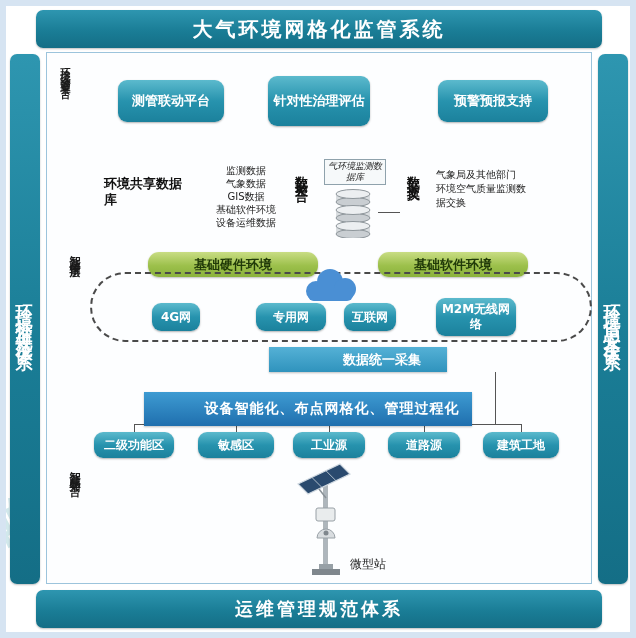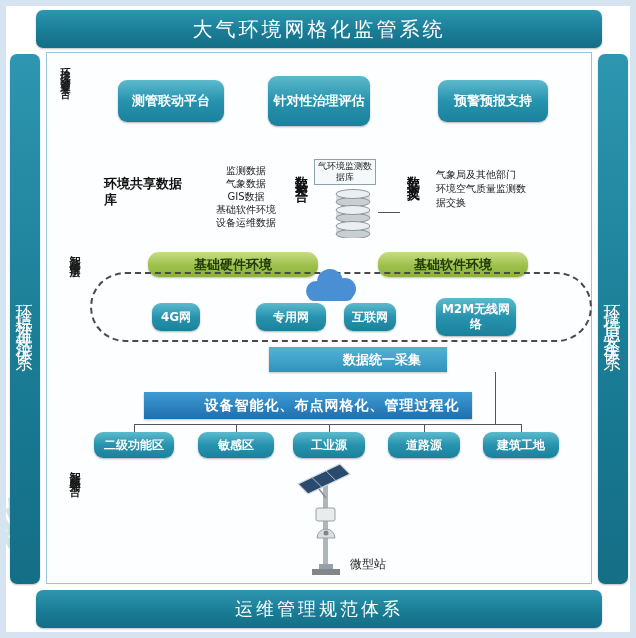--- a/index.html
+++ b/index.html
@@ -2,21 +2,21 @@
 <html><head>
 <meta charset="utf-8">
 <style>
   * { margin:0; padding:0; box-sizing:border-box; }
   body { font-family:"DejaVu Sans","Liberation Sans",sans-serif; background:#fff; }
   .page { position:relative; width:636px; height:638px; background:#ffffff;
           border:6px solid #d6e4f2; overflow:hidden; }
 
   .banner { position:absolute; background:linear-gradient(180deg,#2e96b0 0%,#1a7d96 55%,#146e86 100%);
             color:#fff; display:flex; align-items:center; justify-content:center;
-            border-radius:7px; font-weight:normal; box-shadow:0 1px 2px rgba(0,0,0,.25); }
+            border-radius:7px; font-weight:bold; box-shadow:0 1px 2px rgba(0,0,0,.25); }
   .banner.h { letter-spacing:3px; }
   .banner.v span { writing-mode:vertical-rl; text-orientation:upright; letter-spacing:7px; font-size:17px; }
 
   .inner-panel { position:absolute; left:40px; top:46px; width:546px; height:532px;
                  border:1px solid #9cc4dc; background:#fdfeff; }
 
   .vlabel { position:absolute; writing-mode:vertical-rl; text-orientation:upright;
             font-size:11px; font-weight:bold; color:#1a1a1a; letter-spacing:3px; }
 
   .teal-box { position:absolute; display:flex; align-items:center; justify-content:center;
@@ -96,21 +96,21 @@
   <div class="db-list" style="left:198px; top:158px;">
     <div>监测数据</div>
     <div>气象数据</div>
     <div>GIS数据</div>
     <div>基础软件环境</div>
     <div>设备运维数据</div>
   </div>
 
   <div class="bold-vtext" style="left:286px; top:160px;">数据整合</div>
 
-  <div class="mon-db-label" style="left:308px; top:153px;">气环境监测数据库</div>
+  <div class="mon-db-label" style="left:318px; top:153px;font-style:italic;">气环境监测数据库</div>
 
   <svg style="position:absolute; left:324px; top:182px;" width="46" height="50" viewBox="0 0 46 50">
     <g stroke="#8f979c" stroke-width="1">
       <rect x="6" y="6" width="34" height="8" fill="#d9dde0" stroke="none"></rect>
       <ellipse cx="23" cy="14" rx="17" ry="4.5" fill="#c9ced2"></ellipse>
       <ellipse cx="23" cy="6" rx="17" ry="4.5" fill="#eceff1"></ellipse>
       <rect x="6" y="22" width="34" height="8" fill="#d9dde0" stroke="none"></rect>
       <ellipse cx="23" cy="30" rx="17" ry="4.5" fill="#c9ced2"></ellipse>
       <ellipse cx="23" cy="22" rx="17" ry="4.5" fill="#eceff1"></ellipse>
       <rect x="6" y="38" width="34" height="8" fill="#d9dde0" stroke="none"></rect>
@@ -151,21 +151,21 @@
   <div class="bar collect" style="left:263px; top:341px; width:178px; height:25px;">数据统一采集</div>
 
   <div class="line" style="left:489px; top:366px; width:1px; height:52px;"></div>
   <div class="line" style="left:128px; top:418px; width:388px; height:1px;"></div>
   <div class="line" style="left:128px; top:418px; width:1px; height:8px;"></div>
   <div class="line" style="left:230px; top:418px; width:1px; height:8px;"></div>
   <div class="line" style="left:323px; top:418px; width:1px; height:8px;"></div>
   <div class="line" style="left:418px; top:418px; width:1px; height:8px;"></div>
   <div class="line" style="left:515px; top:418px; width:1px; height:8px;"></div>
 
-  <div class="bar device" style="left:138px; top:386px; width:328px; height:27px;">设备智能化、布点网格化、管理过程化</div>
+  <div class="bar device" style="left:138px; top:386px; width:328px; height:34px;">设备智能化、布点网格化、管理过程化</div>
 
   <div class="teal-box" style="left:88px; top:426px; width:80px; height:26px; font-size:12px;">二级功能区</div>
   <div class="teal-box" style="left:192px; top:426px; width:76px; height:26px; font-size:12px;">敏感区</div>
   <div class="teal-box" style="left:287px; top:426px; width:72px; height:26px; font-size:12px;">工业源</div>
   <div class="teal-box" style="left:382px; top:426px; width:72px; height:26px; font-size:12px;">道路源</div>
   <div class="teal-box" style="left:477px; top:426px; width:76px; height:26px; font-size:12px;">建筑工地</div>
 
   <svg style="position:absolute; left:280px; top:452px;" width="80" height="122" viewBox="0 0 80 122">
     <rect x="37.5" y="26" width="4" height="86" fill="#aeb6bc" stroke="#8a9298" stroke-width="0.5"></rect>
     <polygon points="12,26 54,6 64,16 22,36" fill="#2a4a6e" stroke="#cfd8e0" stroke-width="1.2"></polygon>

